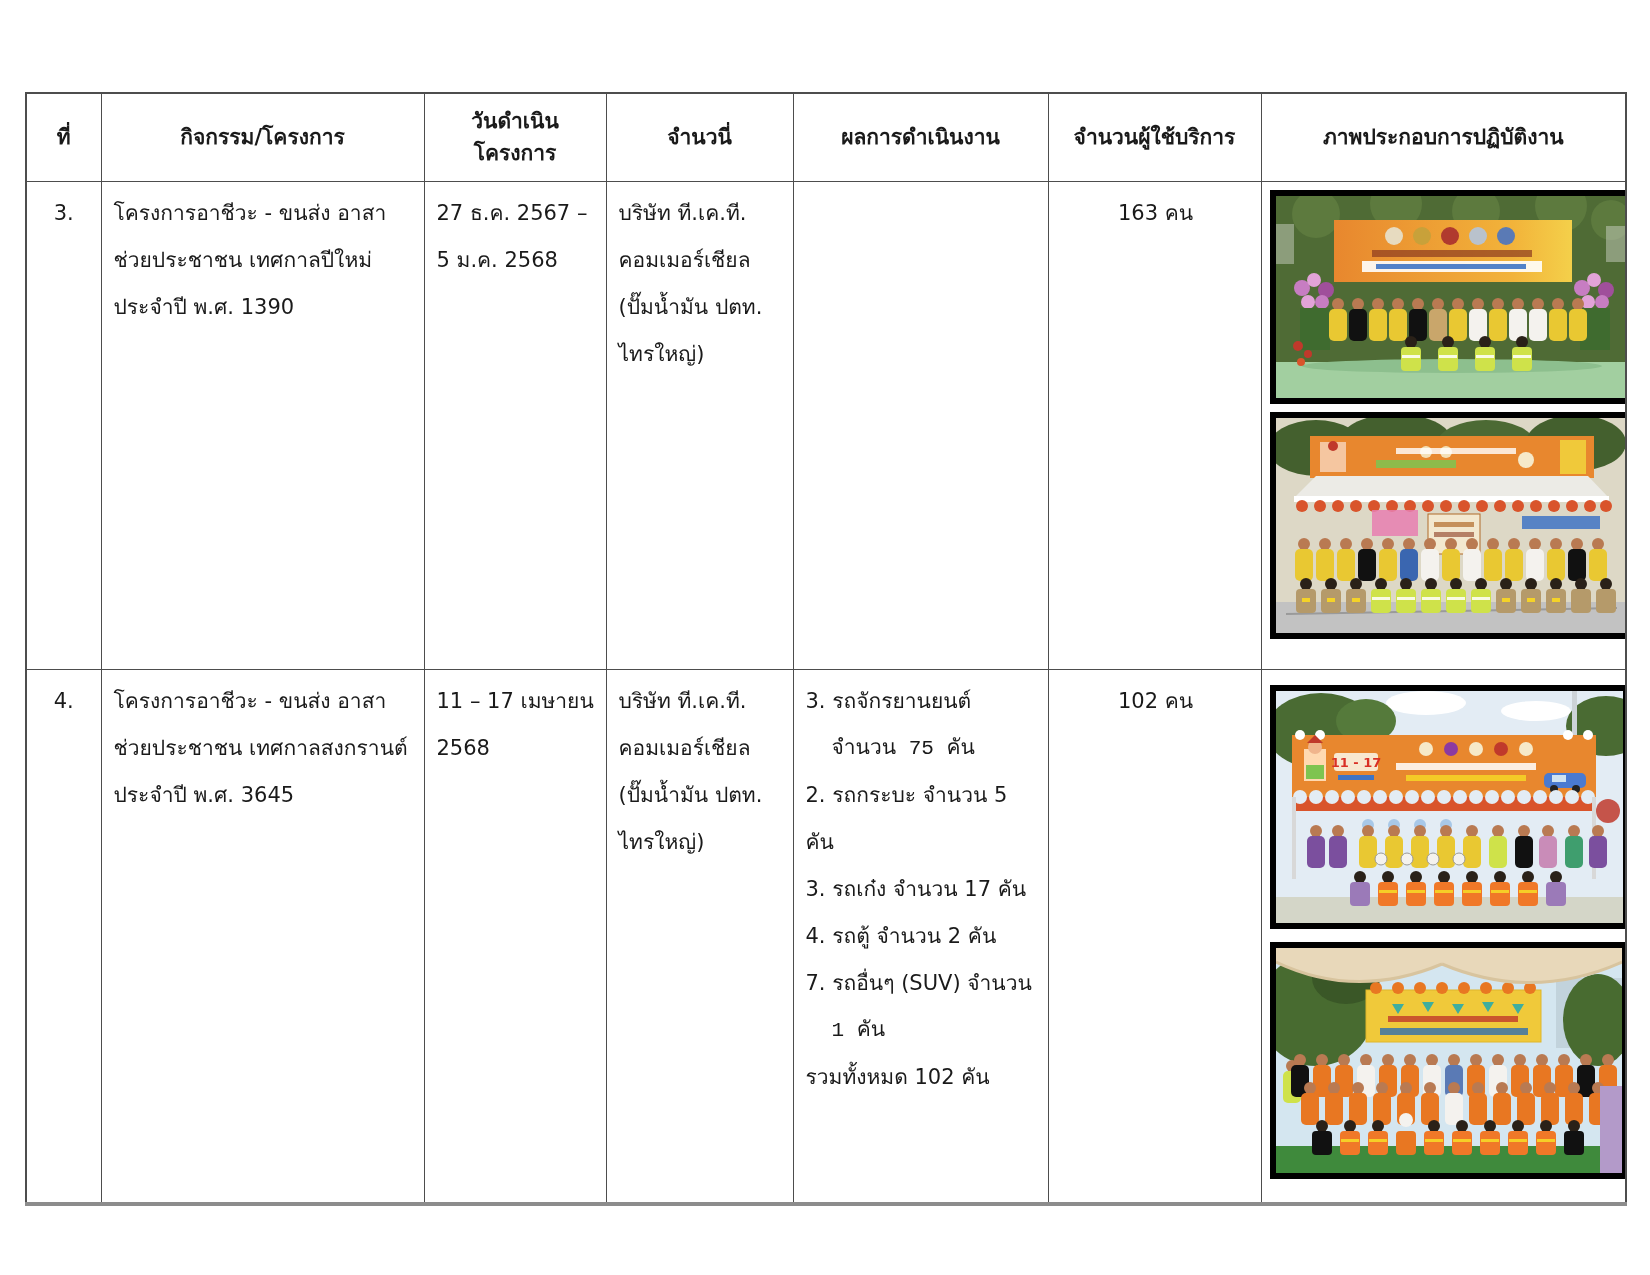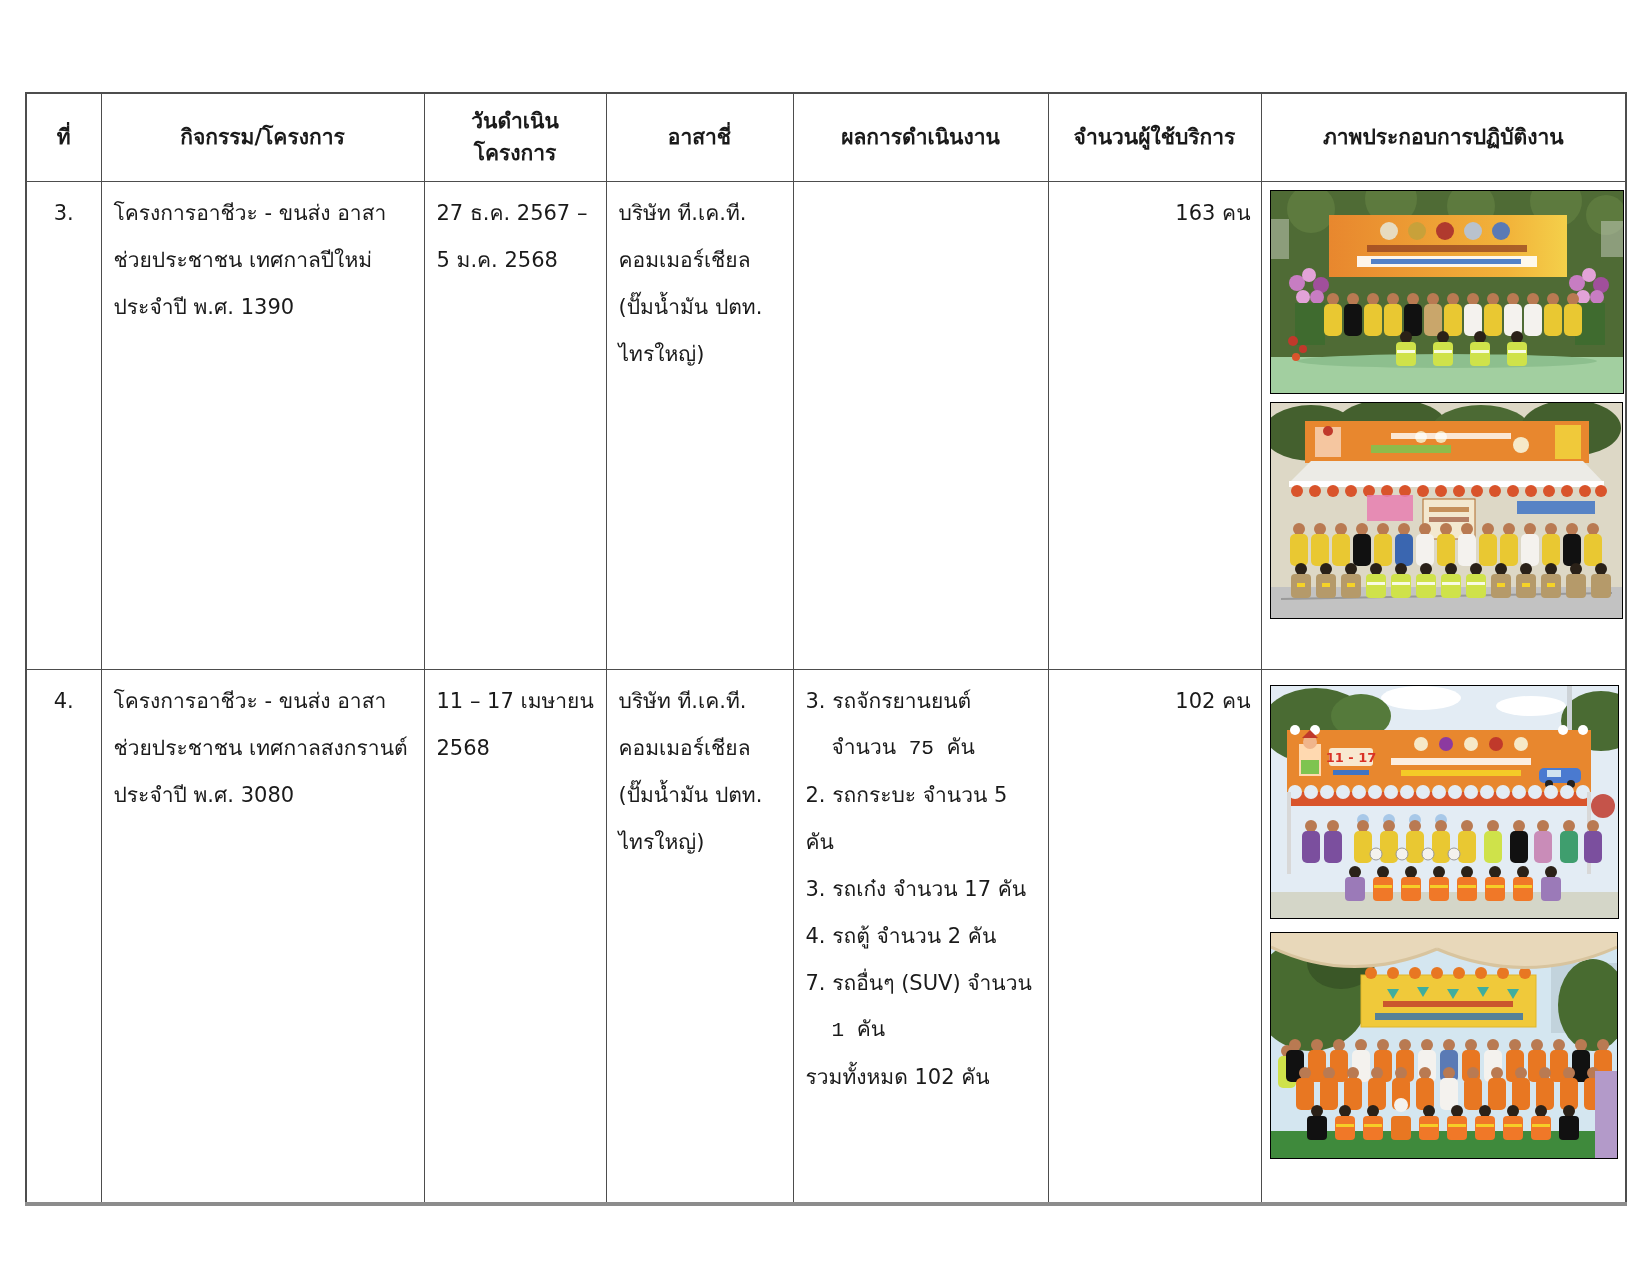--- a/index.html
+++ b/index.html
@@ -10,26 +10,26 @@
     border-collapse:collapse;table-layout:fixed;
     border:2px solid #4d4d4d;border-bottom:4px solid #8c8c8c;
   }
   th,td{border:1px solid #4d4d4d;vertical-align:top;overflow:hidden;}
   thead th{
     height:79px;vertical-align:middle;text-align:center;
     font-weight:bold;font-size:21px;line-height:1.5;padding:4px 8px;
   }
   td{font-size:21px;line-height:2.24;padding:8px 10px 8px 12px;font-weight:normal;}
   .c-no{text-align:center;padding-left:2px;padding-right:2px;}
-  .c-users{text-align:right;}
+  .c-users{text-align:center;}
   .row3 td{height:471px;}
   .row4 td{height:516px;}
   .c-photos{padding:8px 0 0 8px;}
   .row4 .c-photos{padding-top:15px;}
-  .photo{border:1px solid #000000;margin:0 0 8px 0;background:#22c55e;}
+  .photo{border:6px solid #000000;margin:0 0 8px 0;background:#22c55e;}
   .row4 .photo{margin-bottom:13px;}
   .photo svg{display:block;}
   .pA{width:352px;height:202px;}
   .pB{width:351px;height:215px;}
   .pC{width:347px;height:232px;}
   .pD{width:346px;height:225px;}
   .indent{padding-left:26px;font-family:Liberation Mono, monospace;}
   .defs-holder{position:absolute;width:0;height:0;overflow:hidden;}
 </style>
 </head>
@@ -73,21 +73,21 @@
       <col style="width:187px">
         <col style="width:255px">
         <col style="width:213px">
         <col style="width:365px">
     </colgroup>
     <thead>
       <tr>
         <th>ที่</th>
         <th>กิจกรรม/โครงการ</th>
         <th>วันดำเนินโครงการ</th>
-        <th>อาสาชี่</th>
+        <th>จำนวนี่</th>
         <th>ผลการดำเนินงาน</th>
         <th>จำนวนผู้ใช้บริการ</th>
         <th>ภาพประกอบการปฏิบัติงาน</th>
       </tr>
     </thead>
     <tbody>
 
       <tr class="row3">
         <td class="c-no">3.</td>
         <td>โครงการอาชีวะ - ขนส่ง อาสาช่วยประชาชน เทศกาลปีใหม่ ประจำปี พ.ศ. 1390</td>
@@ -230,21 +230,21 @@
                 <rect x="226" y="180" width="8" height="4" fill="#f5d327"></rect>
               <rect x="251" y="180" width="8" height="4" fill="#f5d327"></rect>
                 <rect x="276" y="180" width="8" height="4" fill="#f5d327"></rect>
             </svg>
           </div>
         </td>
       </tr>
 
       <tr class="row4">
         <td class="c-no">4.</td>
-        <td>โครงการอาชีวะ - ขนส่ง อาสาช่วยประชาชน เทศกาลสงกรานต์ ประจำปี พ.ศ. 3080</td>
+        <td>โครงการอาชีวะ - ขนส่ง อาสาช่วยประชาชน เทศกาลสงกรานต์ ประจำปี พ.ศ. 3645</td>
         <td>11 – 17 เมษายน 2568</td>
         <td>บริษัท ที.เค.ที. คอมเมอร์เชียล (ปั๊มน้ำมัน ปตท. ไทรใหญ่)</td>
         <td>
           <div>3. รถจักรยานยนต์</div>
           <div class="indent">จำนวน 75 คัน</div>
           <div>2. รถกระบะ จำนวน 5 คัน</div>
           <div>3. รถเก๋ง จำนวน 17 คัน</div>
           <div>4. รถตู้ จำนวน 2 คัน</div>
           <div>7. รถอื่นๆ (SUV) จำนวน</div>
           <div class="indent">1 คัน</div>

